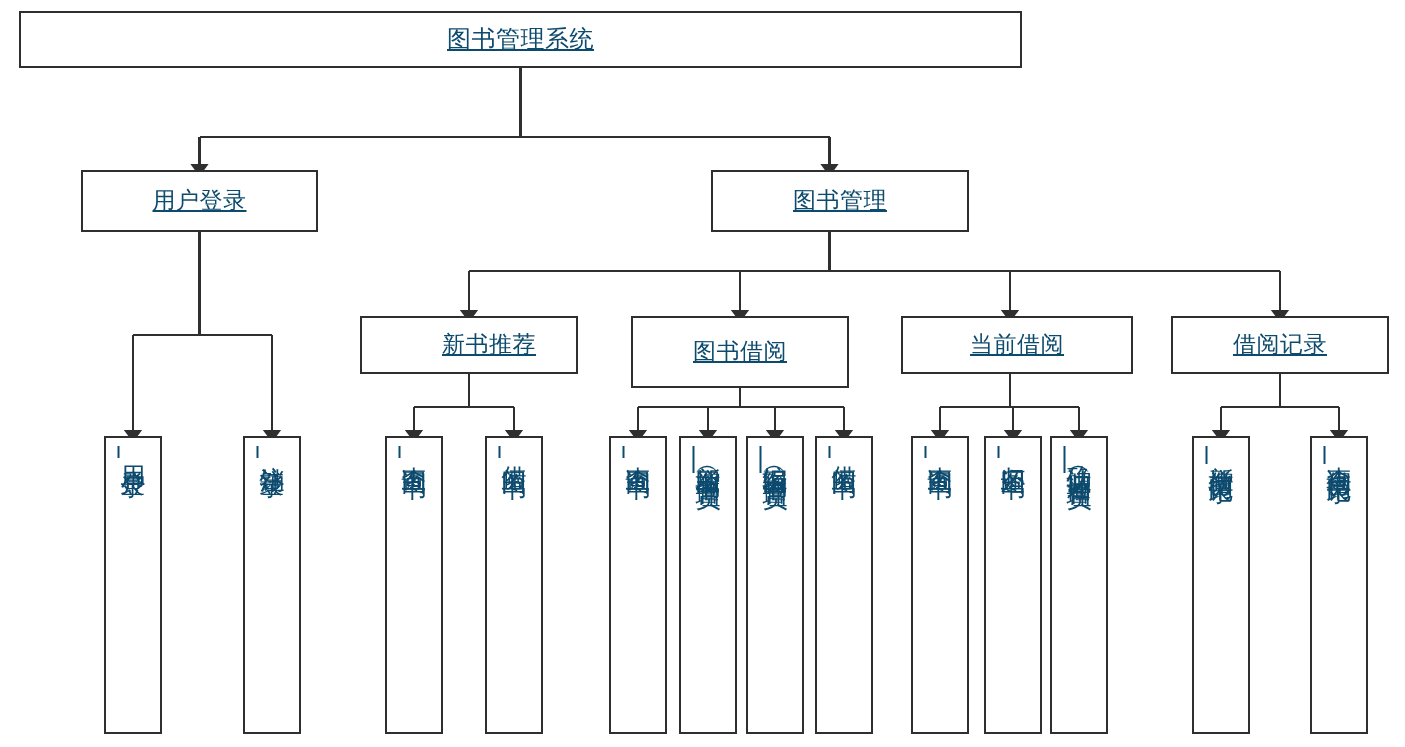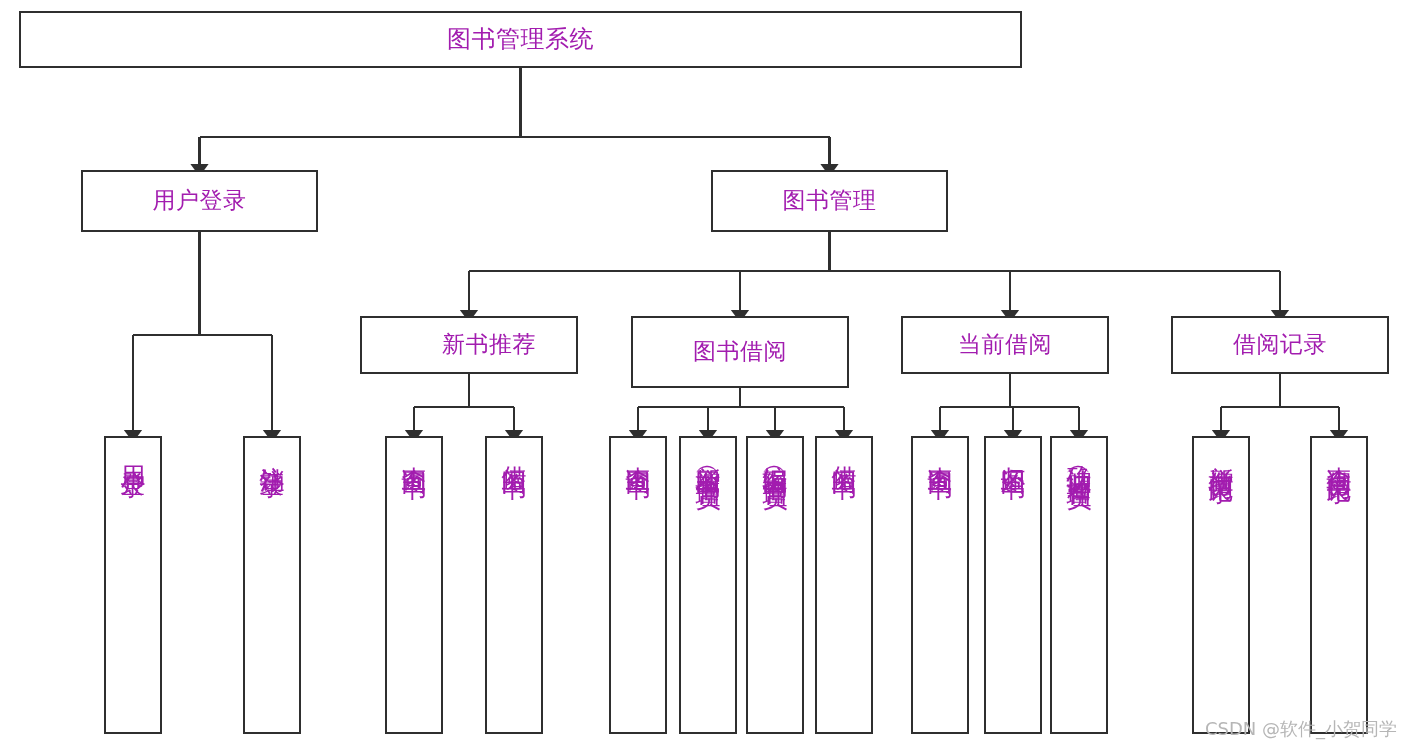--- a/index.html
+++ b/index.html
@@ -29,25 +29,26 @@
     position: absolute;
     box-sizing: border-box;
     background: #ffffff;
     border: 2px solid #2f2f2f;
     display: flex;
     align-items: center;
     justify-content: center;
     z-index: 3;
   }
   .node-label {
-    color: #a21caf;
+    color: #0c4a6e;
     letter-spacing: 0.5px;
     line-height: 1.12;
     text-align: center;
     white-space: nowrap;
+    text-decoration: underline;
   }
   .node.horizontal .node-label {
     font-size: 23px;
   }
   .node.vertical {
     align-items: flex-start;
     justify-content: center;
     padding-top: 8px;
   }
   .node.vertical .node-label {
@@ -118,30 +119,30 @@
       </g>
   </svg>
 
   <div id="node-layer">
       <div class="node horizontal root" style="left: 19px; top: 11px; width: 1003px; height: 57px;">
         <div class="node-label">图书管理系统</div>
       </div>
       <div class="node horizontal" style="left: 81px; top: 170px; width: 237px; height: 62px;">
         <div class="node-label">用户登录</div>
       </div>
-      <div class="node horizontal" style="left: 711px; top: 170px; width: 237px; height: 62px;">
+      <div class="node horizontal" style="left: 711px; top: 170px; width: 258px; height: 62px;">
         <div class="node-label">图书管理</div>
       </div>
       <div class="node horizontal" style="left: 360px; top: 316px; width: 218px; height: 58px; padding-left: 40px;">
         <div class="node-label">新书推荐</div>
       </div>
       <div class="node horizontal" style="left: 631px; top: 316px; width: 218px; height: 72px;">
         <div class="node-label">图书借阅</div>
       </div>
-      <div class="node horizontal" style="left: 901px; top: 316px; width: 208px; height: 58px;">
+      <div class="node horizontal" style="left: 901px; top: 316px; width: 232px; height: 58px;">
         <div class="node-label">当前借阅</div>
       </div>
       <div class="node horizontal" style="left: 1171px; top: 316px; width: 218px; height: 58px; align-items: center;">
         <div class="node-label">借阅记录</div>
       </div>
       <div class="node vertical" style="left: 104px; top: 436px; width: 58px; height: 298px;">
         <div class="node-label">用户登录</div>
       </div>
       <div class="node vertical" style="left: 243px; top: 436px; width: 58px; height: 298px;">
         <div class="node-label">注销登录</div>
@@ -174,14 +175,13 @@
         <div class="node-label">确认归还（管理员）</div>
       </div>
       <div class="node vertical" style="left: 1192px; top: 436px; width: 58px; height: 298px;">
         <div class="node-label">新增借阅记录</div>
       </div>
       <div class="node vertical" style="left: 1310px; top: 436px; width: 58px; height: 298px;">
         <div class="node-label">查询借阅记录</div>
       </div>
     </div>
 
-  <div class="watermark">CSDN @软件_小贺同学</div>
 </div>
 
 </body></html>

